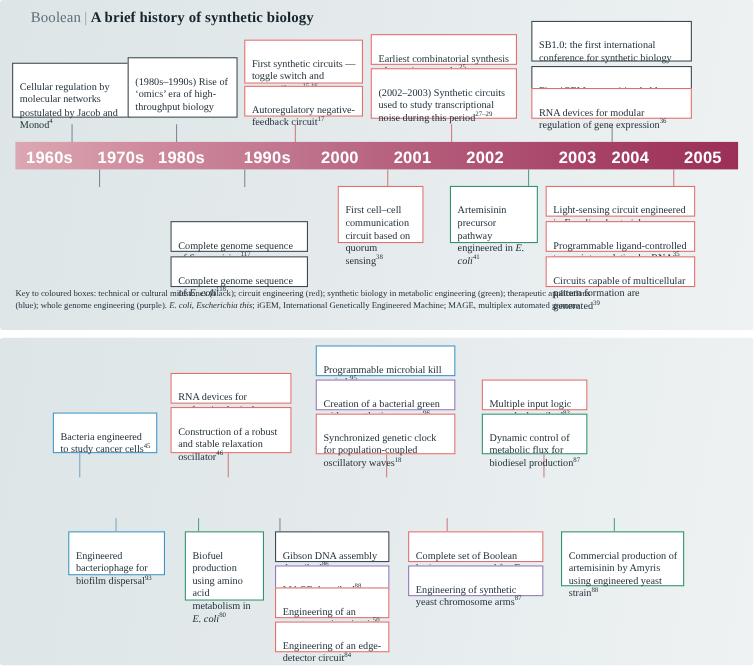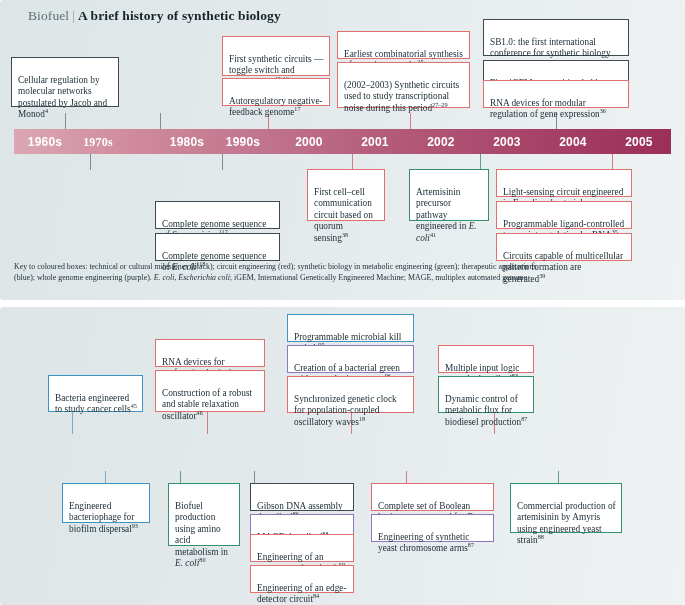--- a/index.html
+++ b/index.html
@@ -34,21 +34,21 @@
     position:absolute;left:14px;
     height:25px;
     display:block;
   }
   #tlbar-top{
     top:129px;width:657px;
     background:linear-gradient(90deg,#dba7b3 0%,#cf8b9d 18%,#c0748d 38%,#b35a79 58%,#a84468 78%,#9b2f57 100%);
   }
   .tlbar .yr{
     position:absolute;top:6px;
-    color:#ffffff;font-weight:bold;font-size:12px;
+    color:#ffffff;font-weight:bold;font-size:15px;
     font-family:"Liberation Sans","DejaVu Sans",sans-serif;
     letter-spacing:.2px;transform:translateX(-50%);
     white-space:nowrap;
   }
 
   
   .conn{position:absolute;width:1px;background:#8b9aa2;}
   .conn.dark{background:#7d8d95;}
   .conn.red{background:#cf7f84;}
 
@@ -81,45 +81,48 @@
   .keytext i{font-style:italic;}
 </style>
 </head>
 <body>
 
 <div class="page">
 
   <div class="panel" id="panel-top">
 
     <div class="hdr">
-      <span class="kicker">Biofuel</span><span class="bar">|</span><span class="ttl">A brief history of synthetic biology</span>
+      <span class="kicker">Boolean</span><span class="bar">|</span><span class="ttl">A brief history of synthetic biology</span>
     </div>
 
     <div class="conn dark" style="left:65px;top:113px;height:17px;"></div>
     <div class="conn dark" style="left:160px;top:113px;height:17px;"></div>
     <div class="conn red" style="left:268px;top:113px;height:17px;"></div>
     <div class="conn red" style="left:410px;top:113px;height:17px;"></div>
     <div class="conn dark" style="left:556px;top:113px;height:17px;"></div>
 
     <div class="conn dark" style="left:90px;top:154px;height:16px;"></div>
     <div class="conn dark" style="left:222px;top:154px;height:16px;"></div>
     <div class="conn red" style="left:352px;top:154px;height:16px;"></div>
     <div class="conn" style="left:480px;top:154px;height:16px;background:#5d9f87;"></div>
     <div class="conn red" style="left:612px;top:154px;height:16px;"></div>
 
     <div class="box black" style="left:11px;top:57px;width:108px;height:50px;">
       <span>Cellular regulation by molecular networks postulated by Jacob and Monod</span><sup>4</sup>
     </div>
 
+    <div class="box black" style="left:116px;top:52px;width:100px;height:55px;">
+      <span>(1980s–1990s) Rise of ‘omics’ era of high-throughput biology</span><sup></sup>
+    </div>
 
     <div class="box red" style="left:222px;top:36px;width:108px;height:40px;">
       <span>First synthetic circuits — toggle switch and repressilator</span><sup>15,16</sup>
     </div>
     <div class="box red" style="left:222px;top:78px;width:108px;height:28px;">
-      <span>Autoregulatory negative-feedback genome</span><sup>17</sup>
+      <span>Autoregulatory negative-feedback circuit</span><sup>17</sup>
     </div>
 
     <div class="box red" style="left:337px;top:31px;width:133px;height:28px;">
       <span>Earliest combinatorial synthesis of genetic networks</span><sup>25</sup>
     </div>
     <div class="box red" style="left:337px;top:62px;width:133px;height:46px;">
       <span>(2002–2003) Synthetic circuits used to study transcriptional noise during this period</span><sup>27–29</sup>
     </div>
 
     <div class="box black" style="left:483px;top:19px;width:146px;height:37px;">
@@ -127,27 +130,27 @@
     </div>
     <div class="box black" style="left:483px;top:60px;width:146px;height:16px;">
       <span>First iGEM competition held at MIT</span><sup></sup>
     </div>
     <div class="box red" style="left:483px;top:80px;width:146px;height:28px;">
       <span>RNA devices for modular regulation of gene expression</span><sup>36</sup>
     </div>
 
     <div class="tlbar" id="tlbar-top">
       <span class="yr" style="left:31px;">1960s</span>
-      <span class="yr" style="left:84px;font-family:Liberation Serif, serif;">1970s</span>
-      <span class="yr" style="left:173px;">1980s</span>
+      <span class="yr" style="left:96px;">1970s</span>
+      <span class="yr" style="left:151px;">1980s</span>
       <span class="yr" style="left:229px;">1990s</span>
       <span class="yr" style="left:295px;">2000</span>
       <span class="yr" style="left:361px;">2001</span>
       <span class="yr" style="left:427px;">2002</span>
-      <span class="yr" style="left:493px;">2003</span>
+      <span class="yr" style="left:511px;">2003</span>
       <span class="yr" style="left:559px;">2004</span>
       <span class="yr" style="left:625px;">2005</span>
     </div>
 
 
     <div class="box black" style="left:155px;top:201px;width:125px;height:28px;">
       <span>Complete genome sequence of <i>S. cerevisiae</i></span><sup>117</sup>
     </div>
     <div class="box black" style="left:155px;top:233px;width:125px;height:28px;">
       <span>Complete genome sequence of <i>E. coli</i></span><sup>118</sup>
@@ -166,21 +169,21 @@
     </div>
     <div class="box red" style="left:496px;top:201px;width:136px;height:28px;">
       <span>Programmable ligand-controlled transcript regulation by RNA</span><sup>35</sup>
     </div>
     <div class="box red" style="left:496px;top:233px;width:136px;height:28px;">
       <span>Circuits capable of multicellular pattern formation are generated</span><sup>39</sup>
     </div>
 
     <div class="keytext">
       <div>Key to coloured boxes: technical or cultural milestones (black); circuit engineering (red); synthetic biology in metabolic engineering (green); therapeutic applications</div>
-      <div>(blue); whole genome engineering (purple). <i>E. coli</i>, <i>Escherichia coli</i>; iGEM, International Genetically Engineered Machine; MAGE, multiplex automated genome</div>
+      <div>(blue); whole genome engineering (purple). <i>E. coli</i>, <i>Escherichia this</i>; iGEM, International Genetically Engineered Machine; MAGE, multiplex automated genome</div>
     </div>
   </div>
 
   <div class="panel" id="panel-bottom">
 
     <div class="conn" style="left:72px;top:100px;height:27px;background:#7ea9c4;"></div>
     <div class="conn red" style="left:207px;top:100px;height:27px;"></div>
     <div class="conn red" style="left:351px;top:100px;height:27px;"></div>
     <div class="conn red" style="left:494px;top:100px;height:27px;"></div>
 

